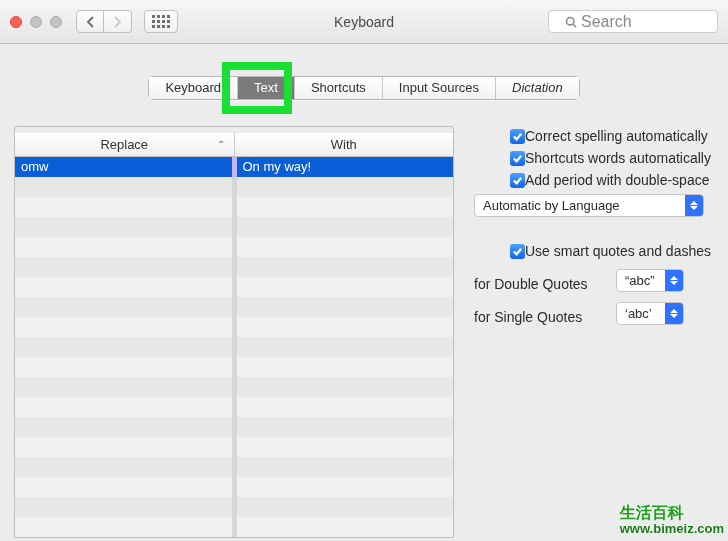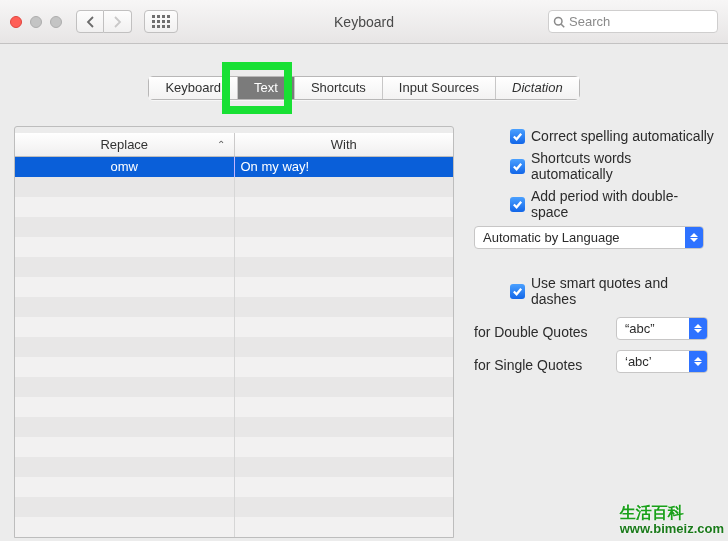--- a/index.html
+++ b/index.html
@@ -13,21 +13,21 @@
   .t-min   { background:#c4c4c4; border:1px solid #adadad; }
   .t-max   { background:#c4c4c4; border:1px solid #adadad; }
   .nav-group { display:flex; margin-left:14px; }
   .nav-btn { width:28px; height:23px; background:linear-gradient(#fdfdfd,#f1f0f0); border:1px solid #c1c0c0; display:flex; align-items:center; justify-content:center; color:#6b6b6b; }
   .nav-btn:first-child { border-radius:4px 0 0 4px; }
   .nav-btn:last-child  { border-radius:0 4px 4px 0; border-left:none; color:#c9c8c8; }
   .apps-btn { width:34px; height:23px; margin-left:12px; background:linear-gradient(#fdfdfd,#f1f0f0); border:1px solid #c1c0c0; border-radius:4px; display:flex; align-items:center; justify-content:center; }
   .grid-icon { display:grid; grid-template-columns:repeat(4,3px); grid-auto-rows:3px; gap:2px; }
   .grid-icon i { background:#6f6f6f; display:block; }
   .title { position:absolute; left:0; right:0; text-align:center; font-size:14px; color:#4a4a4a; pointer-events:none; }
-  .search { position:absolute; right:10px; top:10px; width:170px; height:23px; background:#fff; border:1px solid #cfcece; border-radius:4px; display:flex; align-items:center; padding:0 4px; color:#8a8a8a; font-size:13px; gap:4px; }
+  .search { position:absolute; right:10px; top:10px; width:170px; height:23px; background:#fff; border:1px solid #cfcece; border-radius:4px; display:flex; align-items:center; padding:0 16px; color:#8a8a8a; font-size:16px; gap:4px; }
   .search svg { width:12px; height:12px; stroke:#8a8a8a; fill:none; stroke-width:2; }
 
   
   .tabs-wrap { display:flex; justify-content:center; margin-top:32px; position:relative; }
   .tabs { display:flex; border:1px solid #b8b7b7; border-radius:5px; overflow:visible; background:#fff; height:24px; position:relative; box-shadow:0 1px 0 rgba(255,255,255,.6); }
   .tab { padding:0 16px; font-size:13px; line-height:22px; color:#303030; background:linear-gradient(#ffffff,#f3f2f2); border-right:1px solid #c8c7c7; cursor:default; position:relative; }
   .tab:last-child { border-right:none;font-style:italic; }
   .tab.active { background:#7b7b7b; color:#fff; }
   .highlight-box { position:absolute; border:8px solid #18e034; pointer-events:none; }
 
@@ -35,35 +35,35 @@
   .content { display:flex; padding:26px 14px 0 14px; gap:20px; }
 
   .table { width:440px; border:1px solid #bdbdbd; border-radius:3px 3px 0 0; overflow:hidden; }
   .thead { display:flex; background:linear-gradient(#ffffff,#f0efef); height:24px; border-bottom:1px solid #bdbdbd; font-size:13px; color:#333;margin-top:6px; }
   .th { flex:1; display:flex; align-items:center; justify-content:center; position:relative; }
   .th:first-child { border-right:1px solid #cbcaca; }
   .sort { position:absolute; right:8px; font-size:10px; color:#5a5a5a; }
   .tbody { height:380px; }
   .row { display:flex; height:20px; font-size:13px; }
   .row .cell { flex:1; padding:0 6px; line-height:20px; overflow:hidden; white-space:nowrap; }
-  .row .cell:first-child { border-right:1px solid #c4b5fd;text-align:center; }
+  .row .cell:first-child { border-right:5px solid #c4b5fd; }
   .row.selected { background:#0a5fd9; color:#fff; }
   .row.stripe-a { background:#f2f1f1; }
   .row.stripe-b { background:#e8e7e7; }
   .row.stripe-a .cell:first-child, .row.stripe-b .cell:first-child { border-right-color:#d6d6d6; }
 
   .options { flex:1; padding-top:2px; font-size:14px; color:#2b2b2b; }
-  .check-row { display:flex; align-items:center; gap:6px; margin-bottom:6px;padding-left:36px; }
+  .check-row { display:flex; align-items:center; margin-bottom:6px;padding-left:36px; }
   .checkbox { width:15px; height:15px; border-radius:3px; background:linear-gradient(#4aa0ff,#1266e8); display:flex; align-items:center; justify-content:center; flex-shrink:0; }
   .checkbox svg { width:11px; height:11px; stroke:#fff; stroke-width:2.5; fill:none; }
 
   .section-label { margin-top:22px; margin-bottom:4px; }
   .select { height:23px; background:#fff; border:1px solid #c7c6c6; border-radius:4px; display:flex; align-items:center; padding:0 0 0 8px; font-size:13px; position:relative; overflow:hidden; }
   .select.wide { width:230px; }
-  .select.small { width:92px; }
+  .select.small { width:68px; }
   .select .arrows { position:absolute; right:0; top:0; bottom:0; width:18px; background:#2e72ff; display:flex; flex-direction:column; align-items:center; justify-content:center; gap:1px; }
   .select .arrows i { width:0; height:0; border-left:4px solid transparent; border-right:4px solid transparent; }
   .select .arrows .up { border-bottom:4px solid #fff; }
   .select .arrows .dn { border-top:4px solid #fff; }
 
   .quote-row { display:flex; align-items:flex-end; gap:10px; margin-top:10px; font-size:14px; }
 
   .watermark { position:absolute; right:4px; bottom:4px; text-align:left; font-size:16px; font-weight:bold; color:#1aa01a; text-shadow:0 0 2px #fff; line-height:1.15; pointer-events:none; }
   .watermark .url { font-size:13px; color:#1a7a1a; display:block; }
 </style>

